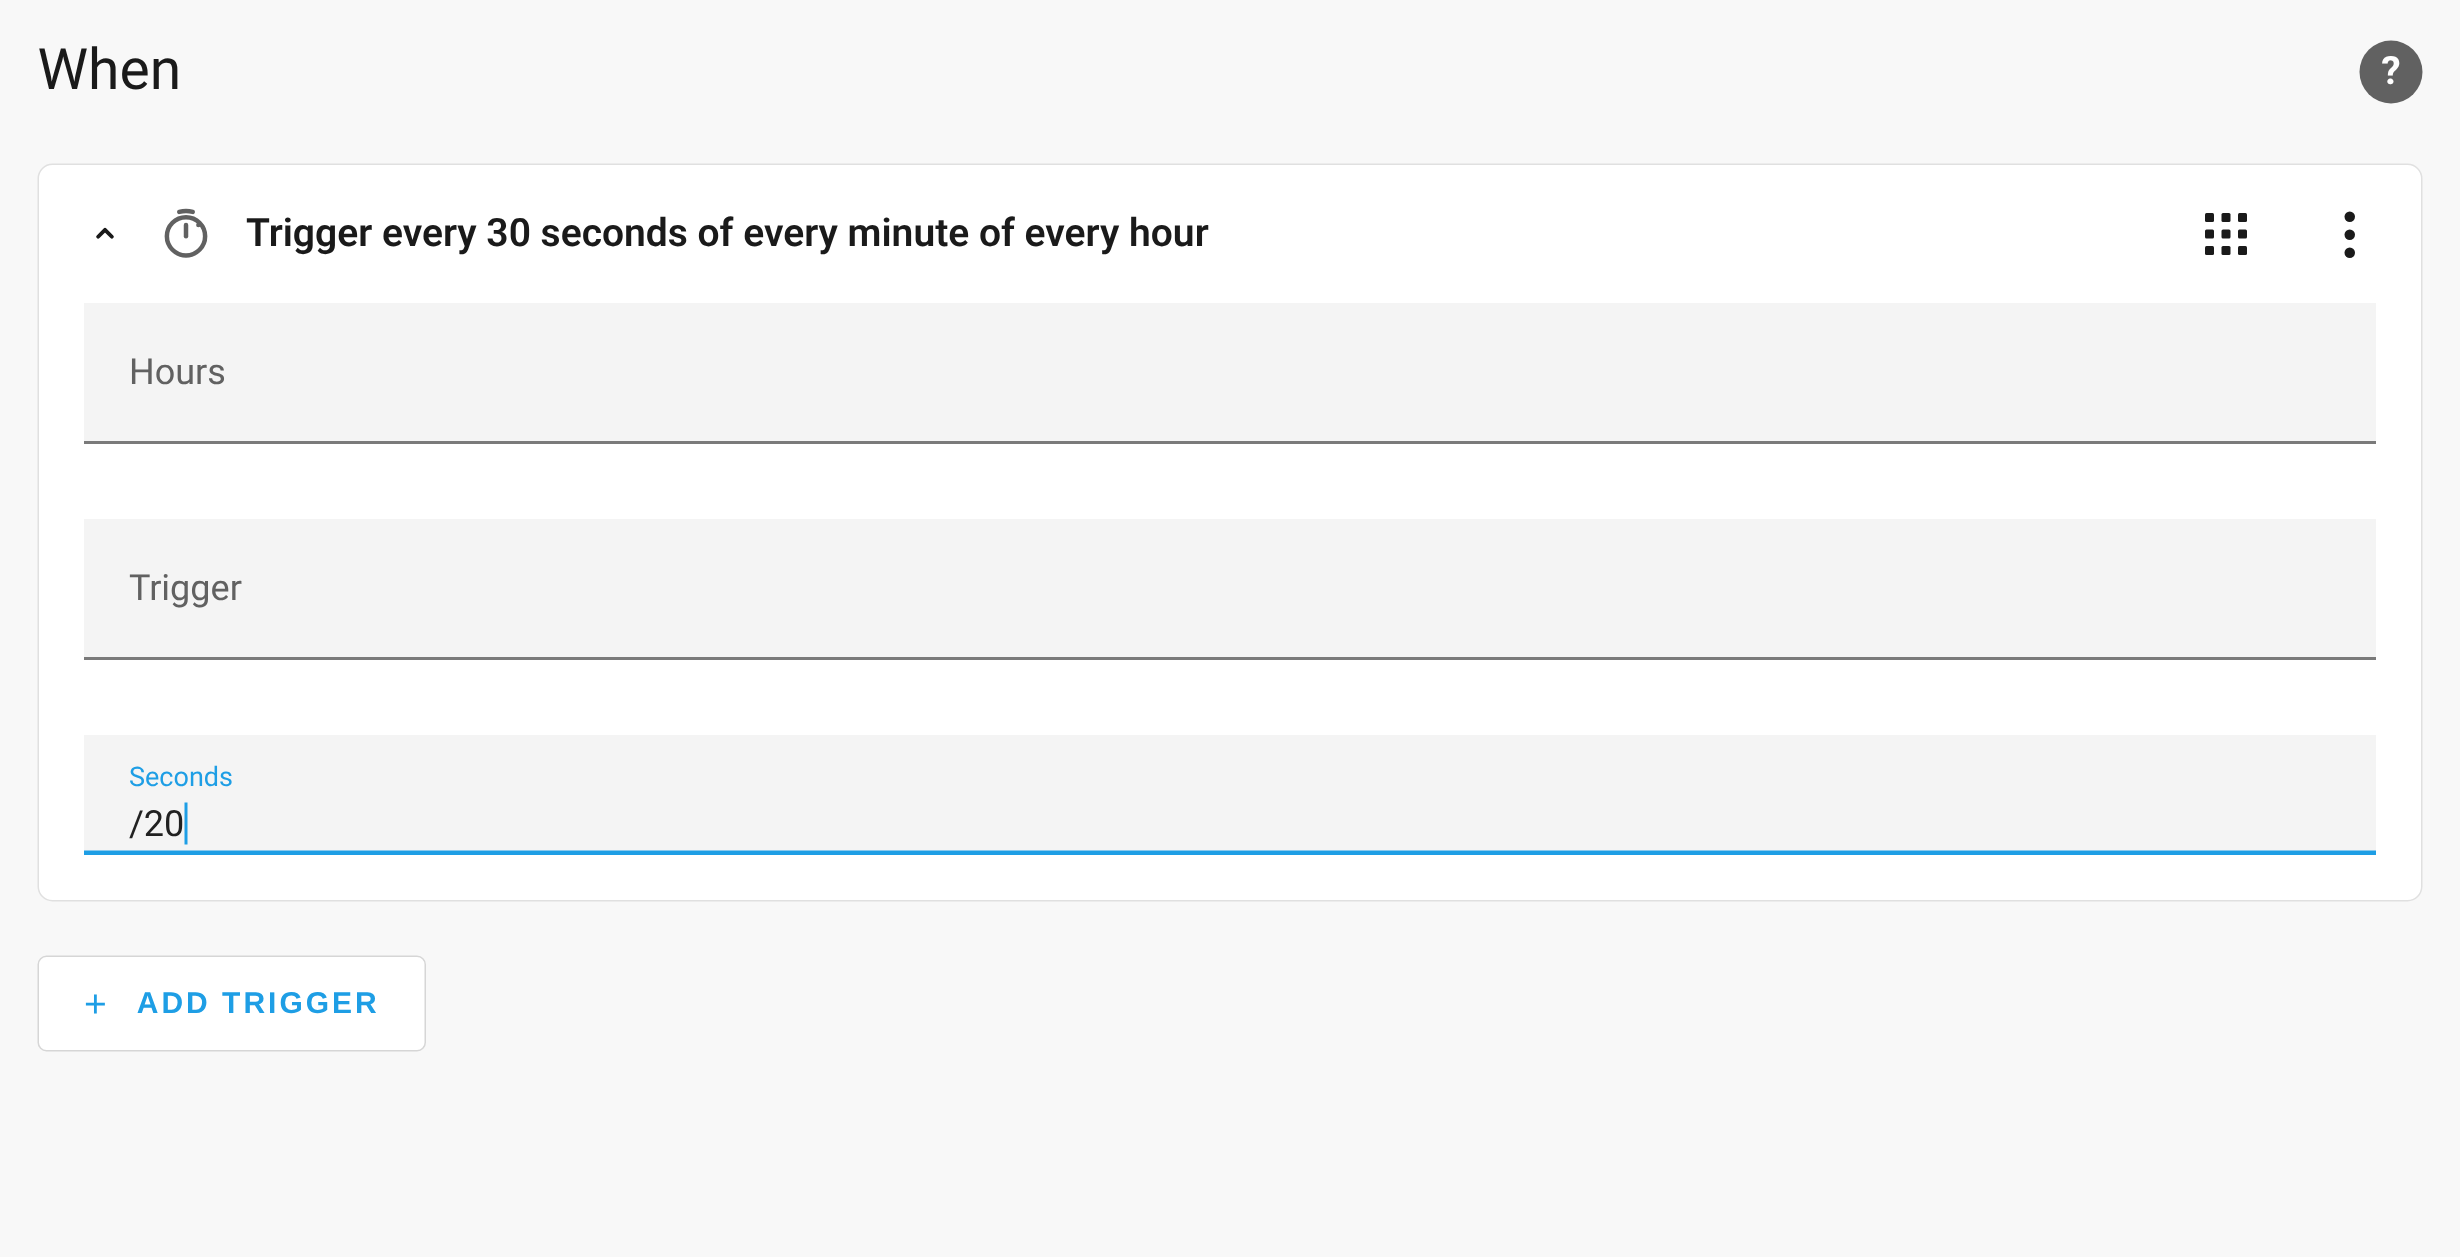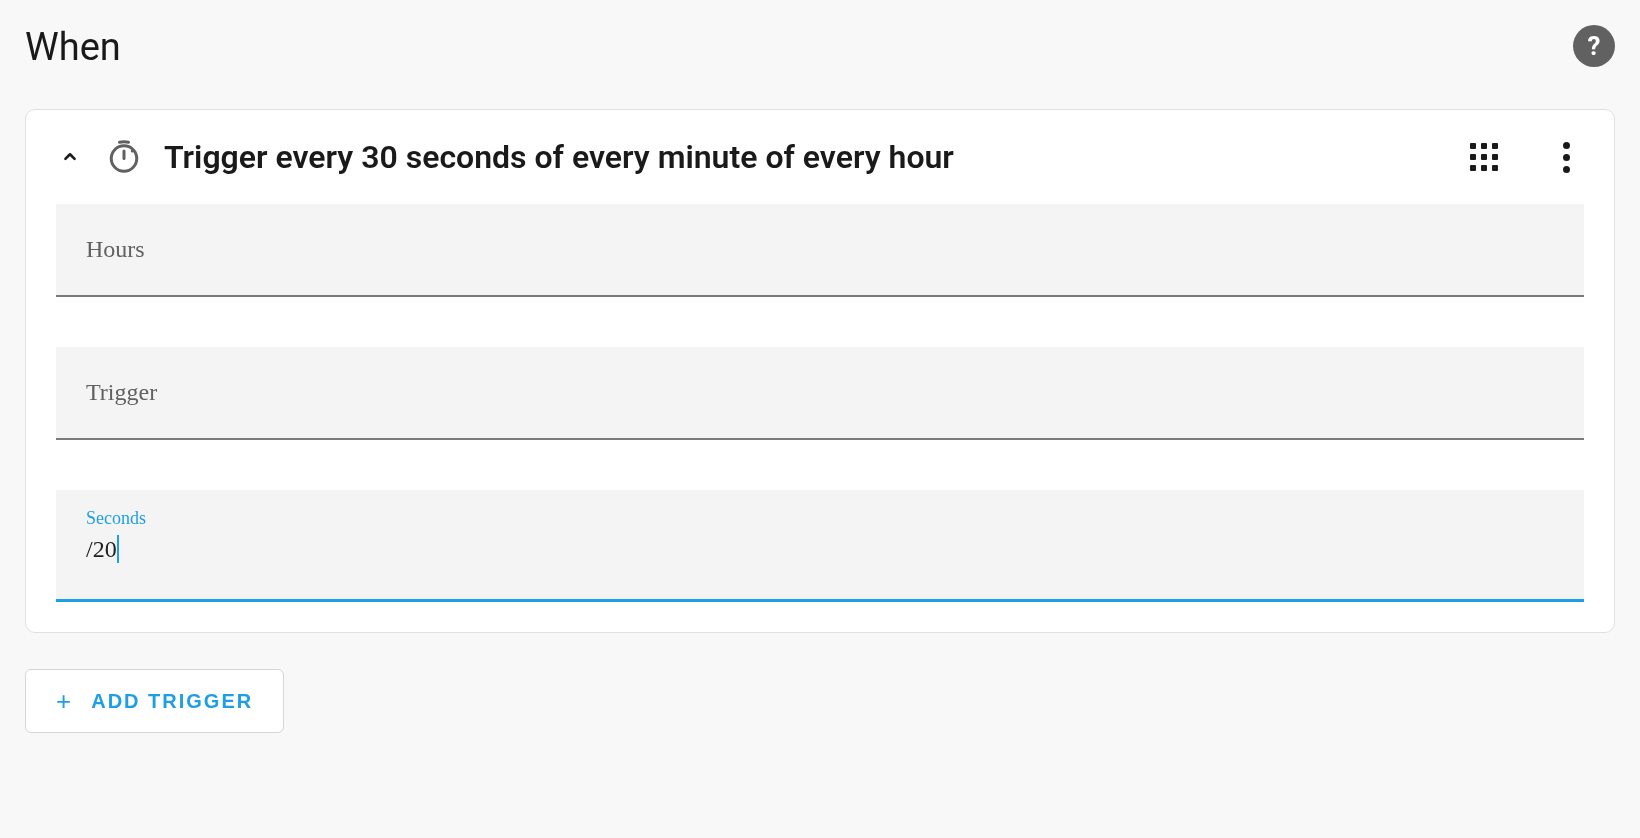--- a/index.html
+++ b/index.html
@@ -10,21 +10,21 @@
     body {
       font-family: -apple-system, BlinkMacSystemFont, 'Segoe UI', Roboto, Helvetica, Arial, sans-serif;
       background: #f8f8f8;
       width: 1640px;
       height: 838px;
       padding: 25px;
       color: #212121;
     }
     .header-row {
       display: flex;
-      align-items: flex-start;
+      align-items: flex-end;
       justify-content: space-between;
       margin-bottom: 40px;
     }
     .section-title {
       font-size: 38px;
       font-weight: 400;
       color: #1a1a1a;
     }
     .help-btn {
       width: 42px;
@@ -69,21 +69,21 @@
       display: flex;
       align-items: center;
       justify-content: center;
     }
     .timer-icon svg {
       width: 36px;
       height: 36px;
     }
     .card-title {
       flex: 1;
-      font-size: 32px;
+      font-size: 26px;
       font-weight: 600;
       color: #1a1a1a;
     }
     .icon-btn {
       width: 36px;
       height: 36px;
       display: flex;
       align-items: center;
       justify-content: center;
       cursor: pointer;
@@ -116,33 +116,32 @@
     .card-body {
       padding: 0 30px;
     }
     .field {
       background: #f4f4f4;
       border-bottom: 2px solid #7a7a7a;
       padding: 32px 30px;
       margin-bottom: 50px;
       cursor: text;
       position: relative;
-      font-family: Liberation Serif, serif;
     }
     .field:last-child {
       margin-bottom: 0;
     }
     .field-label-empty {
       font-size: 24px;
       color: #616161;
     }
     .field.focused {
       border-bottom: 3px solid #1e9ee5;
       padding-top: 18px;
-      padding-bottom: 36px;
+      padding-bottom: 4px;
     }
     .field.focused .float-label {
       font-size: 18px;
       color: #1e9ee5;
       display: block;
       margin-bottom: 6px;
     }
     .field-input-wrap {
       display: flex;
       align-items: center;

